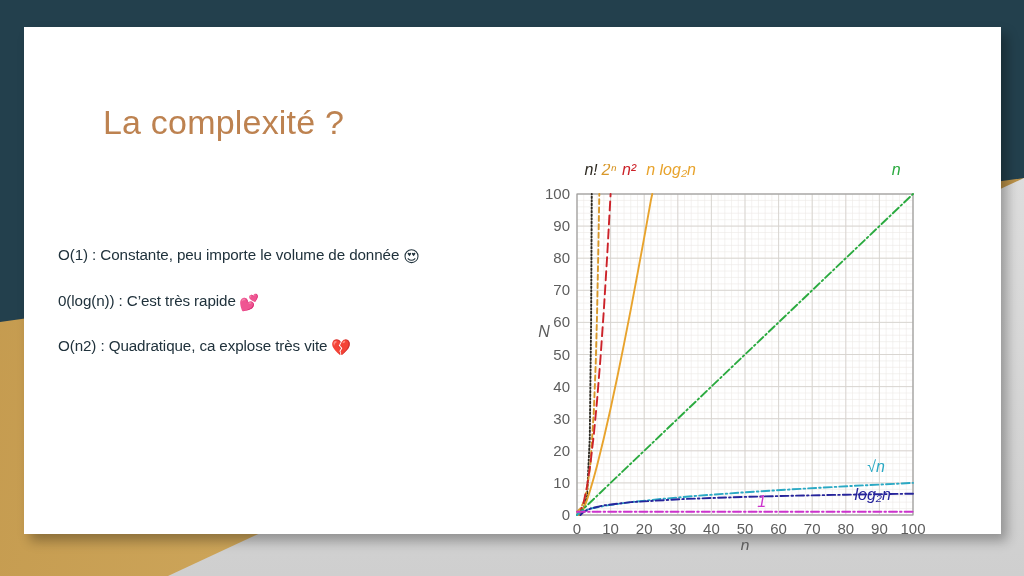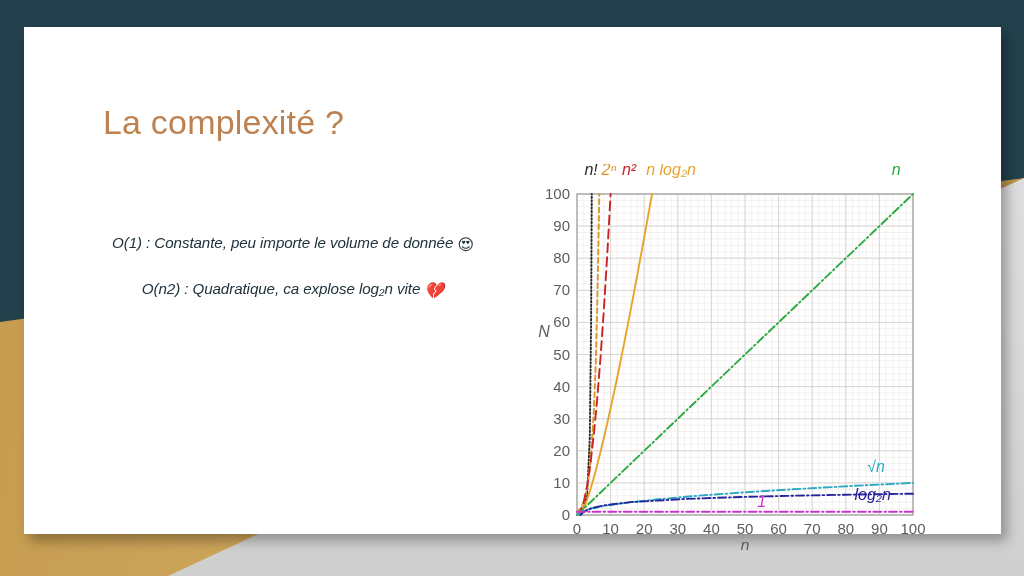--- a/index.html
+++ b/index.html
@@ -9,21 +9,20 @@
     background: #ffffff;
     font-family: "Liberation Sans", sans-serif;
   }
 
   #slide {
     position: relative;
     width: 1024px;
     height: 576px;
     overflow: hidden;
     background: #ffffff;
-    text-align: center;
   }
 
   
   .bg-layer { position: absolute; inset: 0; }
 
   .band-navy {
     position: absolute;
     left: 0; top: 0;
     width: 1024px; height: 576px;
     background: #23404d;
@@ -60,23 +59,22 @@
     font-size: 34px;
     font-weight: 400;
     color: #bd8250;
     letter-spacing: 0.2px;
     white-space: nowrap;
   }
 
   
   .body-col {
     position: absolute;
-    left: 58px; top: 232px;
+    left: 58px; top: 244px;
     width: 470px;
-    font-style: italic;
   }
   .bullet {
     font-size: 15.2px;
     color: #20323c;
     line-height: 1.47;
     margin-bottom: 21px;
     letter-spacing: -0.1px;
   }
   .bullet:last-child { margin-bottom: 0; }
   .emo {
@@ -108,21 +106,22 @@
     <div class="band-gold"></div>
     <div class="band-gray"></div>
   </div>
 
   <div class="card"></div>
 
   <div class="slide-title">La complexité ?</div>
 
   <div class="body-col">
     <div class="bullet"><span>O(1) : Constante, peu importe le volume de donnée </span><span class="emo">😍</span></div>
-    <div class="bullet"><span>O(n2) : Quadratique, ca explose log₂n vite </span><span class="emo">💔</span></div>
+    <div class="bullet"><span>0(log(n)) : C’est très rapide </span><span class="emo">💕</span></div>
+    <div class="bullet"><span>O(n2) : Quadratique, ca explose très vite </span><span class="emo">💔</span></div>
   </div>
 
   <div id="chart-wrap">
     <svg id="chart-svg" width="396" height="386" viewBox="0 0 396 386">
       <g id="g-minor">
           <line x1="41" y1="30" x2="41" y2="351" stroke="#eceae6" stroke-width="0.6"></line>
           <line x1="47.72" y1="30" x2="47.72" y2="351" stroke="#eceae6" stroke-width="0.6"></line>
           <line x1="54.44" y1="30" x2="54.44" y2="351" stroke="#eceae6" stroke-width="0.6"></line>
           <line x1="61.16" y1="30" x2="61.16" y2="351" stroke="#eceae6" stroke-width="0.6"></line>
           <line x1="67.88" y1="30" x2="67.88" y2="351" stroke="#eceae6" stroke-width="0.6"></line>

